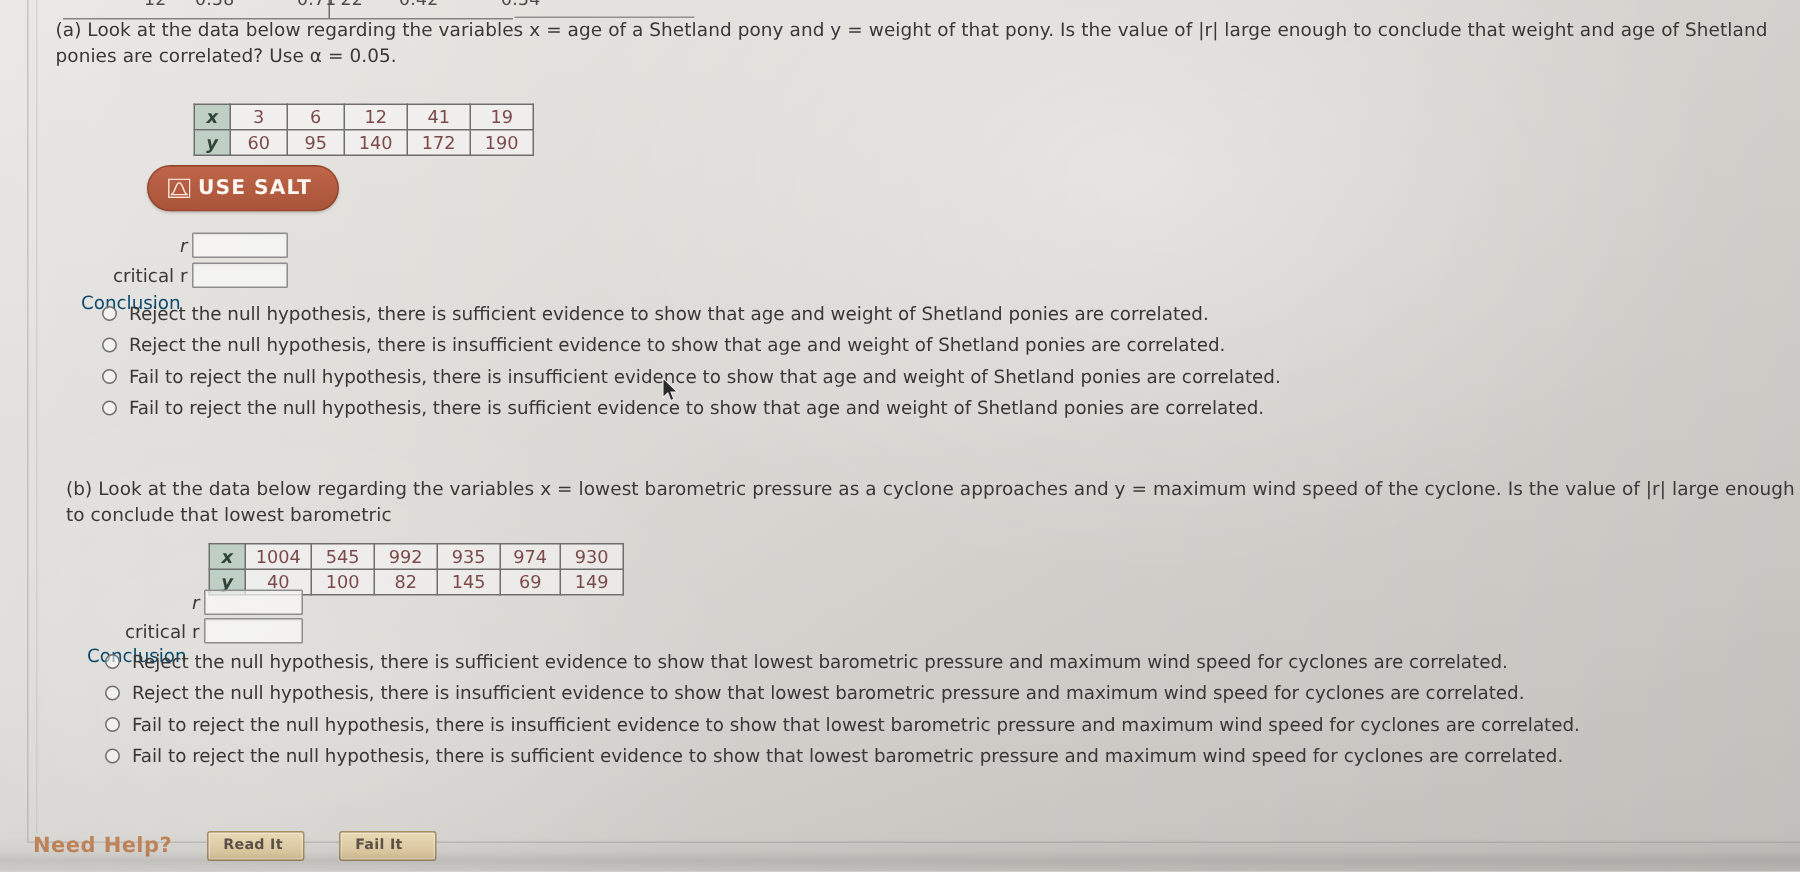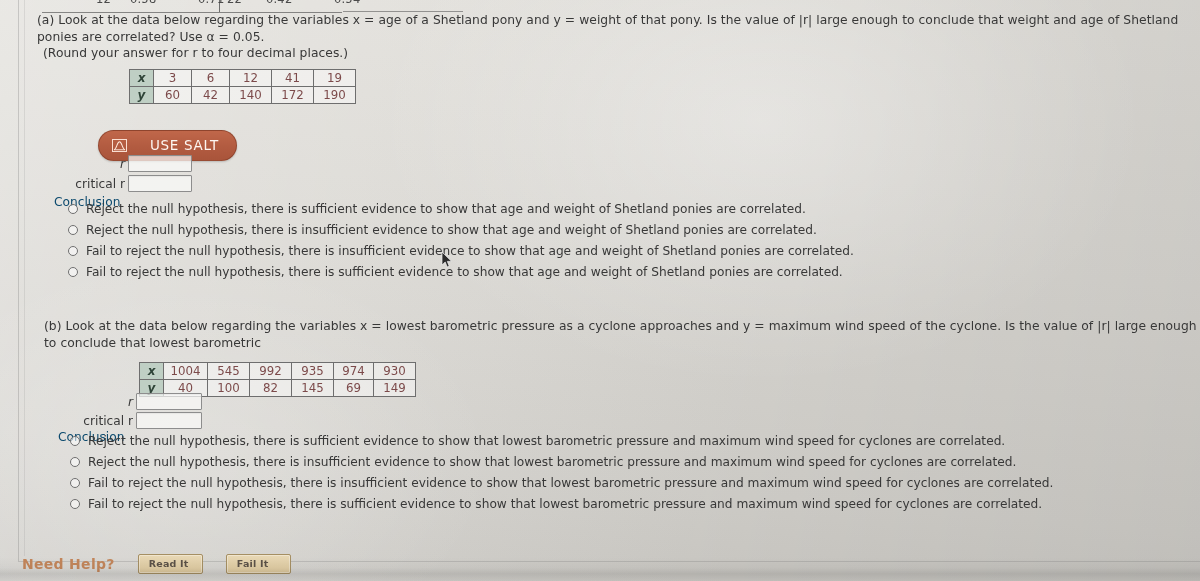--- a/index.html
+++ b/index.html
@@ -127,33 +127,32 @@
     color: #2f4438;
     width: 24px;
     font-size: 12px;
   }
 
   
   .salt-btn {
     position: absolute;
     display: inline-flex;
     align-items: center;
-    gap: 23px;
+    gap: 5px;
     padding: 6px 17px 7px 13px;
     border-radius: 16px;
     background: linear-gradient(180deg, #c0674a 0%, #b35c41 50%, #a9543a 100%);
     color: #fdf6f1;
     font-size: 13.5px;
-    font-weight: normal;
+    font-weight: bold;
     letter-spacing: 0.7px;
     border: 1px solid rgba(120,55,35,0.55);
     box-shadow: 0 1px 2px rgba(0,0,0,0.18);
     cursor: pointer;
     user-select: none;
-    margin-top: 20px;
   }
   .salt-icon {
     width: 15px; height: 13px;
     display: inline-block;
     position: relative;
   }
   .salt-icon svg { display:block; }
 
   
   .fieldrow {
@@ -257,36 +256,35 @@
       <div class="cell" style="left:139px;">22</div>
       <div class="cell" style="left:178px;">0.42</div>
       <div class="cell" style="left:246px;">0.54</div>
     </div>
     <div class="vline"></div>
     <div class="hline1"></div>
     <div class="hline2"></div>
   </div>
 
   <div class="qtext" style="left:37px; top:12px; width:1150px;">(a) Look at the data below regarding the variables x = age of a Shetland pony and y = weight of that pony. Is the value of |r| large enough to conclude that weight and age of Shetland ponies are correlated? Use α = 0.05.</div>
-  <div class="qtext" style="left:43px; top:45px; width:600px;">(Round your answer for r to four decimal places.)</div>
 
   <table class="data" style="left:129px; top:69px;">
     <tbody>
         <tr>
       <td class="hdr">x</td>
       <td style="width:38px">3</td>
       <td style="width:38px">6</td>
       <td style="width:42px">12</td>
       <td style="width:42px">41</td>
       <td style="width:42px">19</td>
     </tr>
     <tr>
       <td class="hdr">y</td>
       <td>60</td>
-      <td>42</td>
+      <td>95</td>
       <td>140</td>
       <td>172</td>
       <td>190</td>
     </tr>
   </tbody>
     </table>
 
   <div class="salt-btn" style="left:98px; top:110px;">
     <span class="salt-icon">
       <svg viewBox="0 0 16 14" width="15" height="13">

